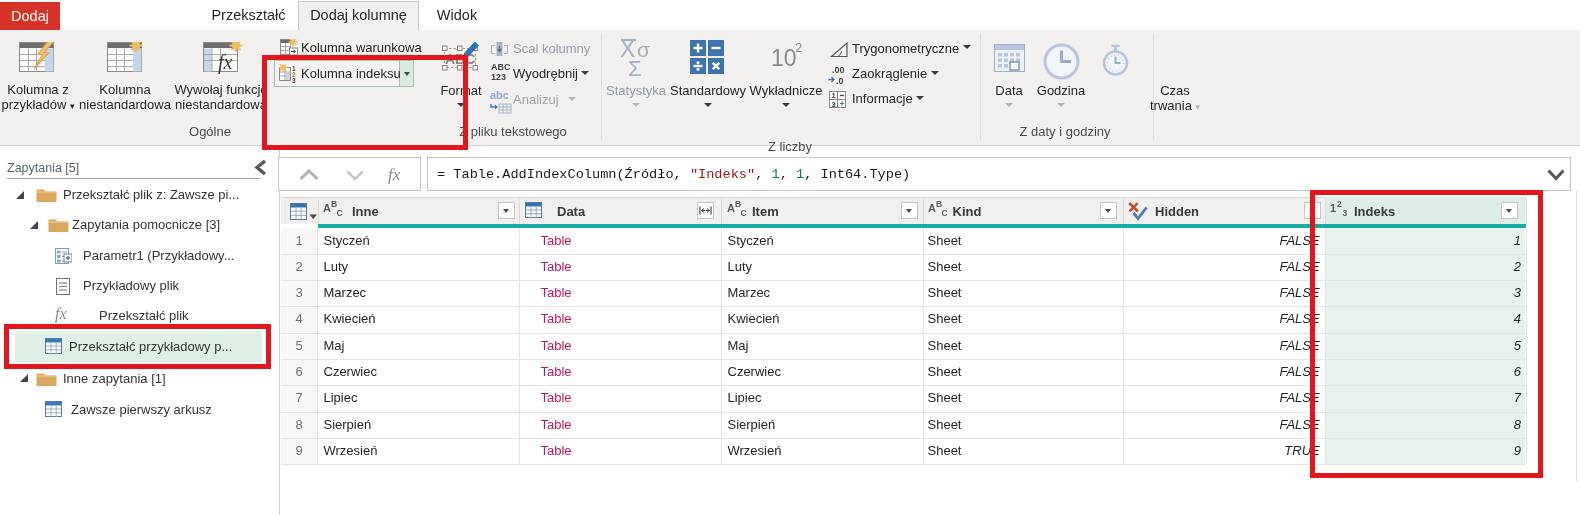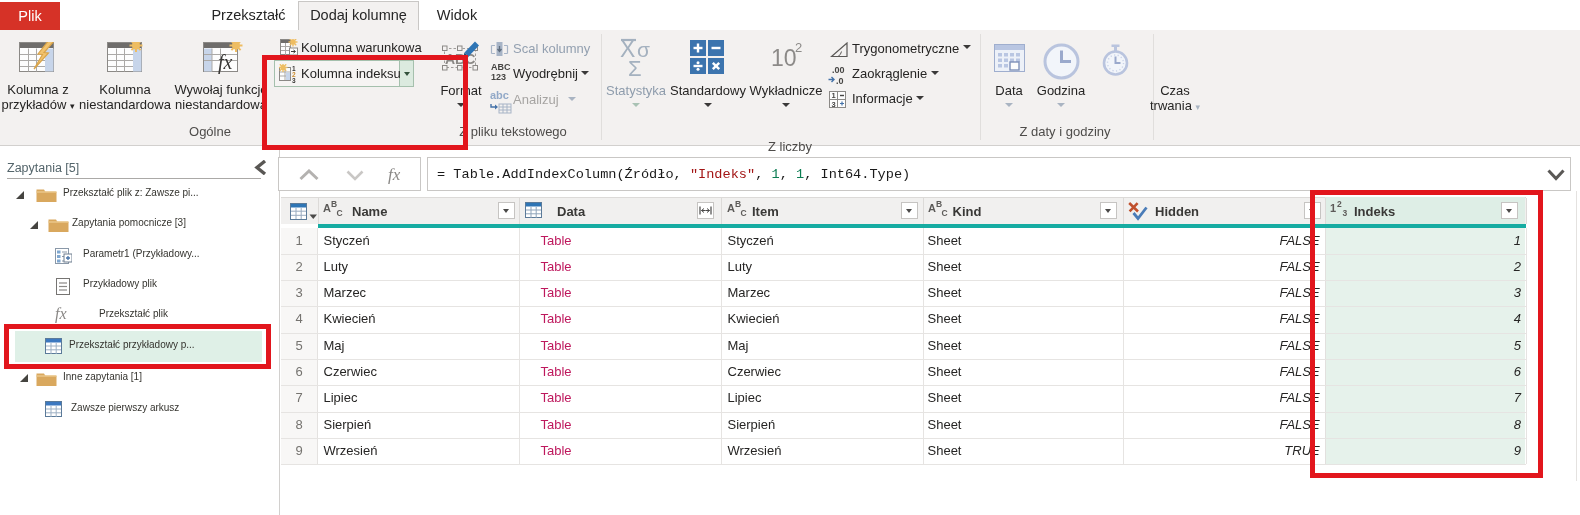--- a/index.html
+++ b/index.html
@@ -14,21 +14,21 @@
 
 #ribbon{position:absolute;left:0;top:30px;width:1580px;height:115px;background:#F3F1F0;border-bottom:1px solid #D2D0CE;box-sizing:content-box;}
 .rsep{position:absolute;top:4px;width:1px;height:106px;background:#E0DEDC;}
 .glabel{position:absolute;top:94px;height:16px;font-size:13px;color:#4E4C4A;text-align:center;white-space:nowrap;}
 .bigtxt{position:absolute;font-size:13px;color:#262524;text-align:center;line-height:15px;white-space:nowrap;}
 .smalltxt{position:absolute;font-size:13px;color:#262524;white-space:nowrap;}
 .arrow{position:absolute;width:0;height:0;border-left:4px solid transparent;border-right:4px solid transparent;border-top:4px solid #3A3938;}
 .arrow.lt{border-top-color:#A9B4C2;}
 
 #qpanel{position:absolute;left:0;top:146px;width:280px;height:369px;background:#fff;border-right:1px solid #D2D0CE;box-sizing:border-box;}
-.titem{position:absolute;font-size:10px;color:#35342F;white-space:nowrap;}
+.titem{position:absolute;font-size:13px;color:#35342F;white-space:nowrap;}
 .tri{position:absolute;width:0;height:0;border-left:8px solid transparent;border-bottom:8px solid #454440;}
 
 .fbox{position:absolute;background:#fff;border:1px solid #C9C7C5;box-sizing:border-box;}
 
 #grid{position:absolute;left:281px;top:191px;width:1299px;height:324px;background:#fff;}
 .hlabel{position:absolute;top:6px;font-size:13px;font-weight:bold;color:#3A3937;white-space:nowrap;}
 .fbtn{position:absolute;width:17px;height:17px;background:#fff;border:1px solid #C6C4C2;box-sizing:border-box;}
 .fbtn .arrow{left:4px;top:6px;border-left-width:3.5px;border-right-width:3.5px;border-top-width:4px;border-top-color:#4A4948;}
 .cell{position:absolute;font-size:13px;color:#262524;white-space:nowrap;}
 .rown{position:absolute;width:36px;text-align:center;font-size:13px;color:#75736F;}
@@ -38,21 +38,21 @@
 #menu{position:absolute;left:274px;top:88px;width:176px;height:83px;background:#FDFDFC;border:1px solid #C6C4C2;box-sizing:border-box;box-shadow:2px 2px 4px rgba(0,0,0,0.12);}
 .mitem{position:absolute;left:40px;font-size:13.5px;color:#262524;white-space:nowrap;}
 
 .redbox{position:absolute;border:5px solid #E2161D;box-sizing:border-box;}
 </style>
 </head>
 <body>
 <div id="app">
 
 <div id="tabbar">
-  <div class="tab" id="tab-plik" style="left:0;top:2px;width:60px;">Plik</div>
+  <div class="tab" id="tab-plik" style="left:0;top:2px;width:60px;">Dodaj</div>
   <div class="tab" style="left:205px;width:87px;">Przekształć</div>
   <div id="tab-sel"></div>
   <div class="tab" style="left:298px;width:121px;">Dodaj kolumnę</div>
   <div class="tab" style="left:432px;width:50px;">Widok</div>
 </div>
 
 <div id="ribbon">
   <div class="rsep" style="left:601px;"></div>
   <div class="rsep" style="left:980px;"></div>
   <div class="rsep" style="left:1153px;"></div>
@@ -418,21 +418,21 @@
       </svg>
 <svg style="position:absolute;left:846px;top:9px;" width="22" height="21">
 <path d="M2.2 3 L11 11.5 M10.6 3.2 L2.6 11.3" stroke="#C0502D" stroke-width="2.6"></path>
 <path d="M6.5 13 L11 18.5 L19.5 7.5" stroke="#4A7CB8" stroke-width="2.8" fill="none"></path>
       </svg>
 <svg style="position:absolute;left:1049px;top:8px;" width="20" height="20">
 <text x="0" y="13" font-size="11" font-weight="bold" fill="#5D5B59">1</text>
 <text x="7" y="8" font-size="8.5" font-weight="bold" fill="#5D5B59">2</text>
 <text x="12.5" y="17" font-size="8.5" font-weight="bold" fill="#5D5B59">3</text>
       </svg>
-<div class="hlabel" style="left:71px;top:13px;">Name</div>
+<div class="hlabel" style="left:71px;top:13px;">Inne</div>
 <div class="hlabel" style="left:276px;top:13px;">Data</div>
 <div class="hlabel" style="left:471px;top:13px;">Item</div>
 <div class="hlabel" style="left:671.5px;top:13px;">Kind</div>
 <div class="hlabel" style="left:874px;top:13px;">Hidden</div>
 <div class="hlabel" style="left:1073px;top:13px;">Indeks</div>
 <div class="fbtn" style="left:217px;top:11px;">
         <div class="arrow"></div>
       </div>
 <div class="fbtn" style="left:620px;top:11px;">
         <div class="arrow"></div>

